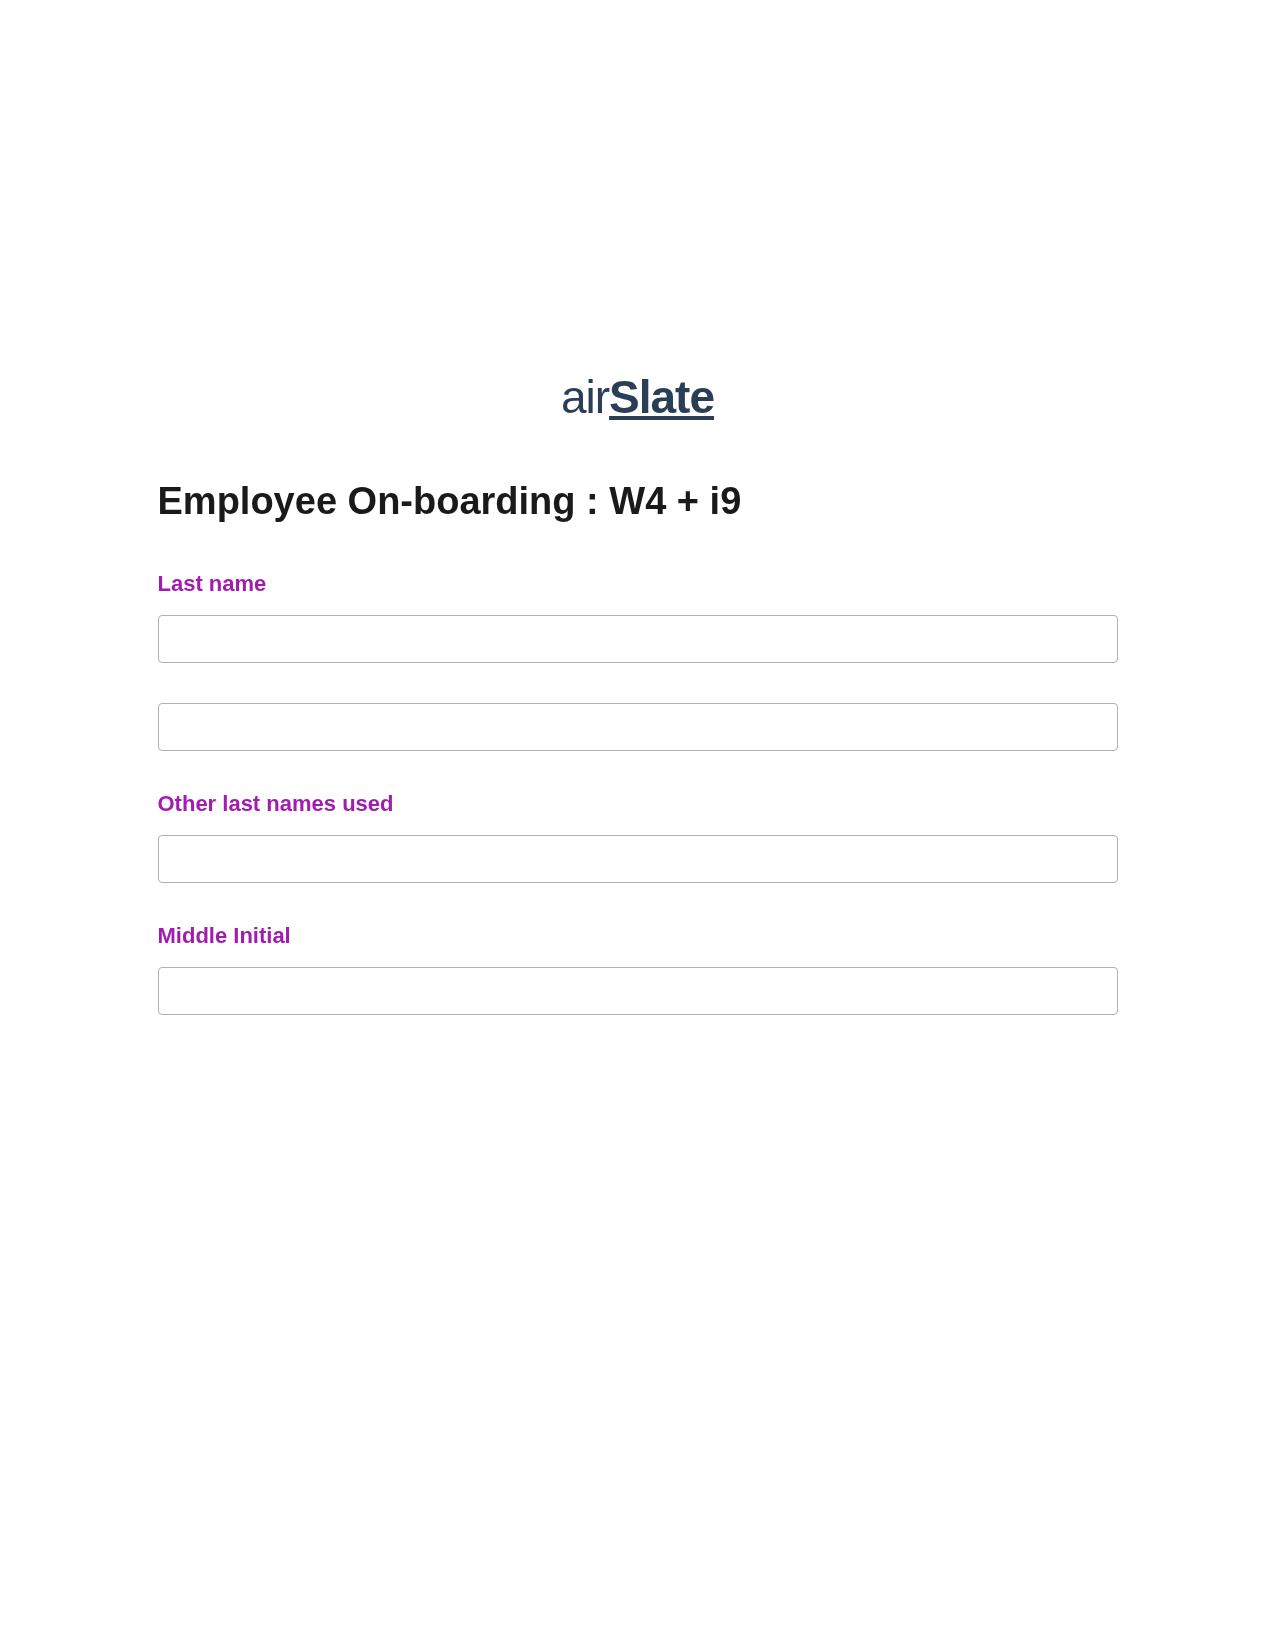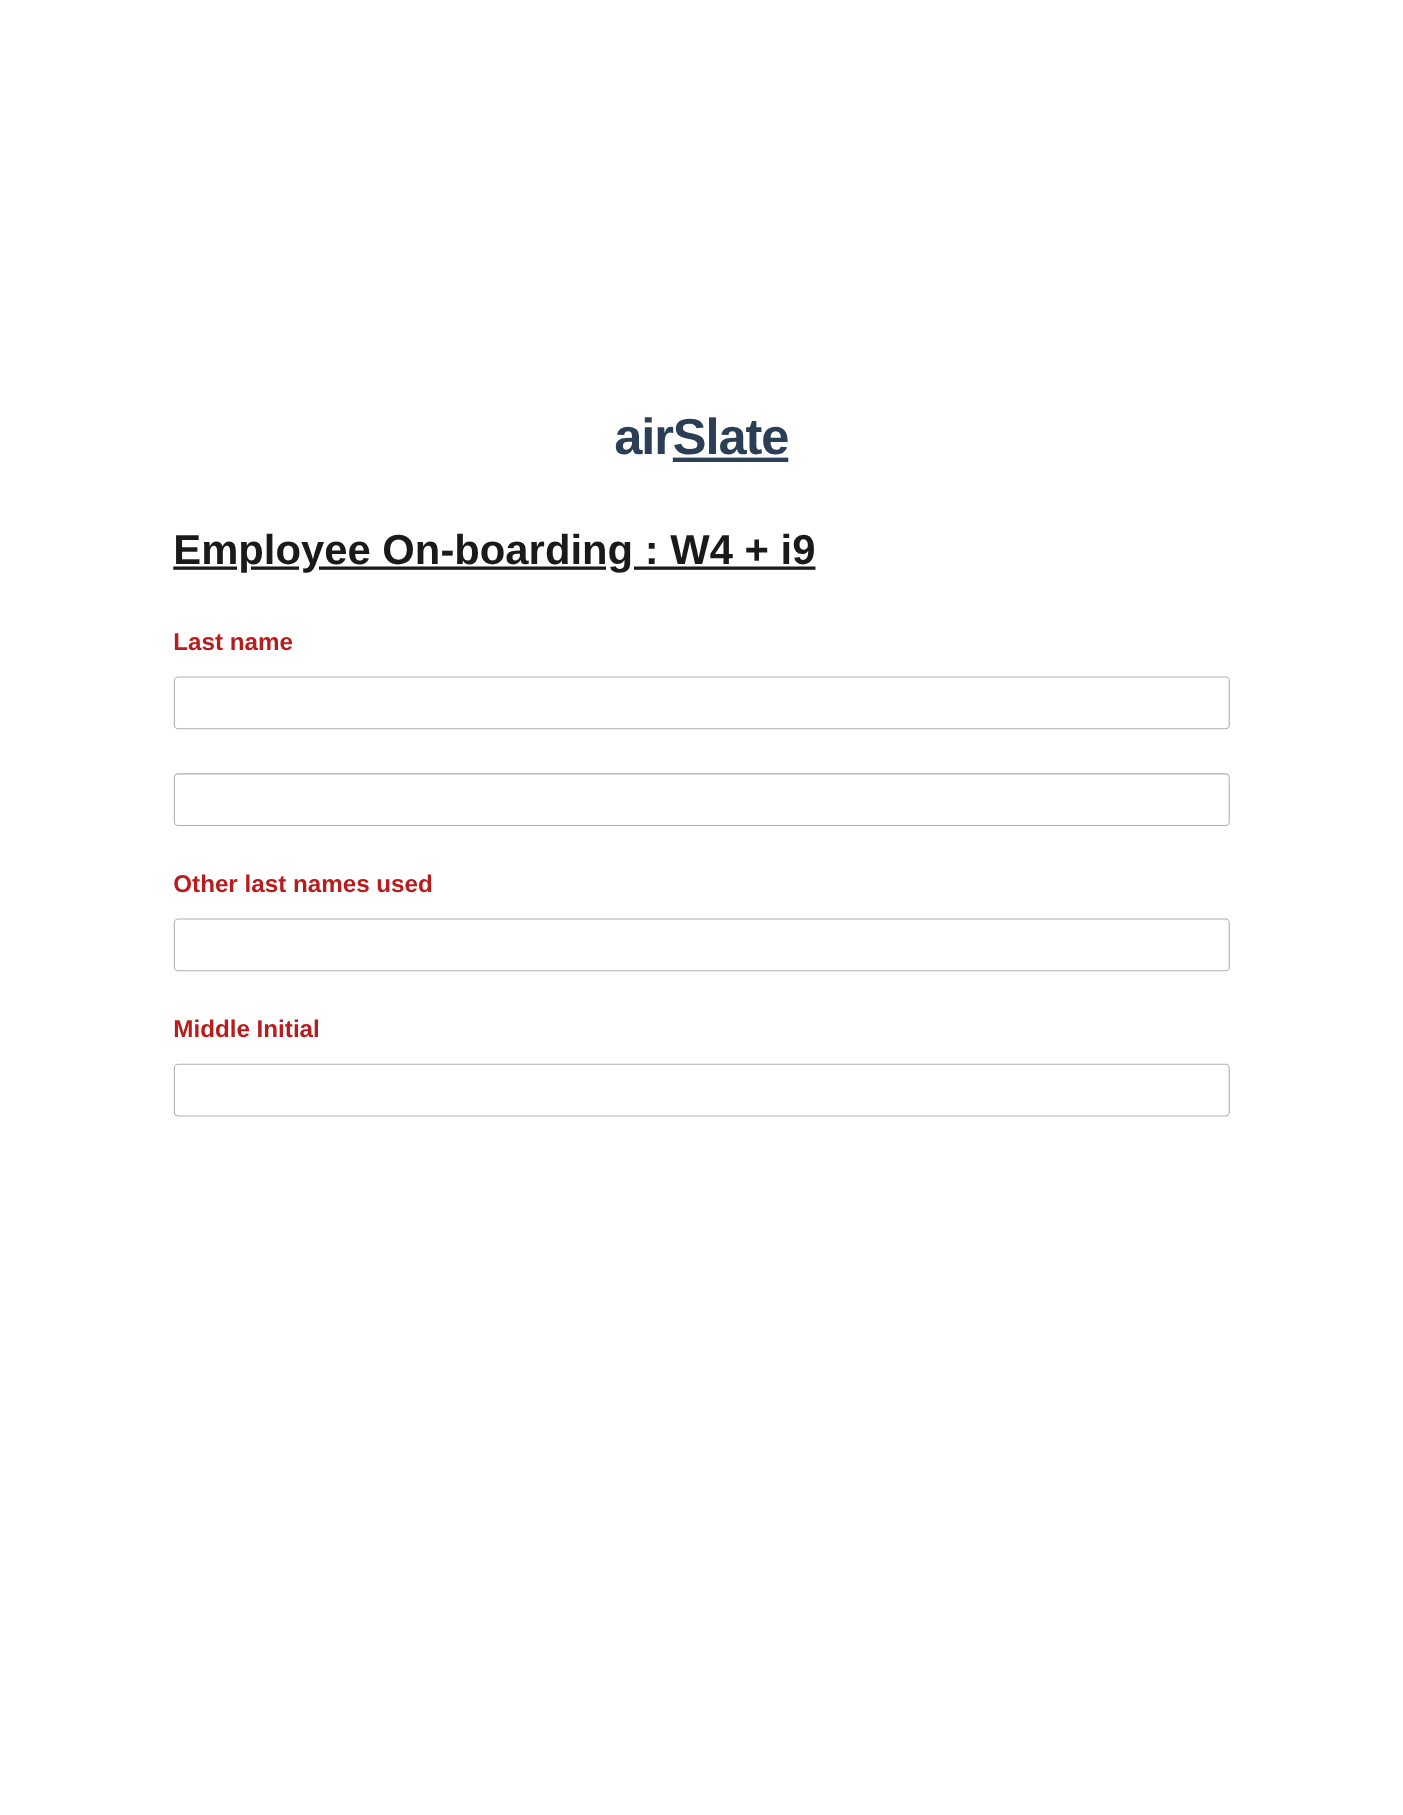--- a/index.html
+++ b/index.html
@@ -25,45 +25,44 @@
       padding-top: 370px;
     }
     .logo {
       display: inline-block;
       font-size: 46px;
       font-weight: 700;
       color: #2a3e56;
       letter-spacing: -1px;
     }
     .logo-air {
-      font-weight: 700;
+      font-weight: 400;
     }
     .logo-s {
       font-weight: 700;
       text-decoration: underline;
     }
     .form-container {
       width: 960px;
       margin: 0 auto;
       padding-top: 56px;
     }
     .page-title {
       font-size: 38px;
       font-weight: 700;
       color: #1a1a1a;
       margin-bottom: 48px;
-      text-decoration: underline;
     }
     .field-group {
       margin-bottom: 40px;
     }
     .field-label {
       font-size: 22px;
       font-weight: 700;
-      color: #b91c1c;
+      color: #a21caf;
       display: block;
       margin-bottom: 18px;
     }
     .field-input {
       width: 100%;
       height: 48px;
       border: 1px solid #b0b0b0;
       border-radius: 4px;
       background: #ffffff;
       font-size: 18px;

